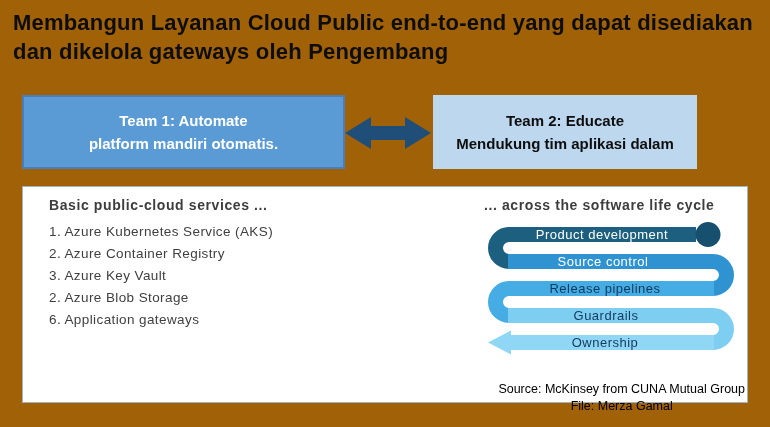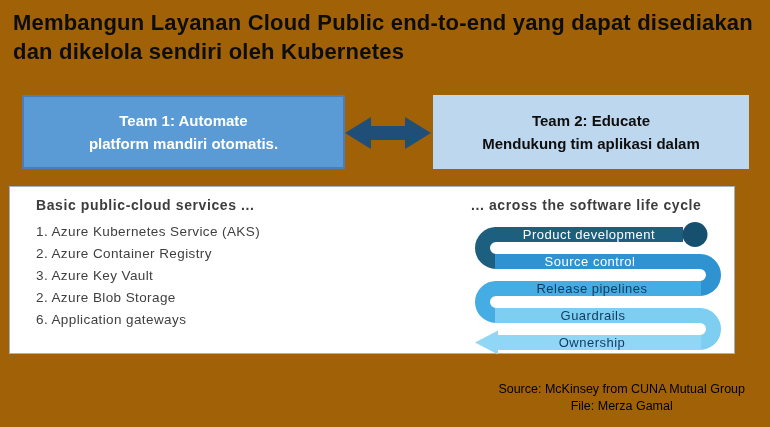--- a/index.html
+++ b/index.html
@@ -10,24 +10,24 @@
   .title{
     position:absolute;left:13px;top:8px;width:752px;
     font-size:22px;line-height:29px;font-weight:700;color:#0d0d0d;letter-spacing:0.2px;
   }
   .team-box{
     position:absolute;top:95px;height:74px;box-sizing:border-box;
     display:flex;flex-direction:column;justify-content:center;
     text-align:center;font-weight:700;font-size:15px;line-height:23px;
   }
   .team1{left:22px;width:323px;background:#5B9BD5;border:2px solid #4A7EBA;color:#ffffff;}
-  .team2{left:433px;width:316px;background:#BDD7EE;color:#0e0e0e;}
+  .team2{left:433px;width:264px;background:#BDD7EE;color:#0e0e0e;}
   .arrow-wrap{position:absolute;left:344px;top:111px;width:88px;height:44px;}
   .panel{
-    position:absolute;left:9px;top:186px;width:726px;height:168px;
+    position:absolute;left:22px;top:186px;width:726px;height:217px;
     border:1px solid #9FB3C1;box-sizing:border-box;background:#ffffff;
   }
   .panel-header{
     position:absolute;font-size:14px;font-weight:700;color:#3D3D3D;letter-spacing:0.6px;white-space:nowrap;
   }
   .left-header{left:26px;top:10px;}
   .right-header{left:461px;top:10px;}
   .services{position:absolute;left:26px;top:34px;font-size:13.5px;color:#3F3F3F;letter-spacing:0.4px;}
   .service-item{height:22px;line-height:22px;white-space:nowrap;}
   .snake{position:absolute;left:458px;top:32px;width:268px;height:136px;}
@@ -40,21 +40,21 @@
     font-size:12.5px;line-height:17px;color:#000000;
   }
 </style>
 </head>
 <body>
 
 <div class="slide">
 
   <div class="title">
     <div>Membangun Layanan Cloud Public end-to-end yang dapat disediakan</div>
-    <div>dan dikelola sendiri oleh Kubernetes</div>
+    <div>dan dikelola gateways oleh Pengembang</div>
   </div>
 
   <div class="team-box team1">
     <div>Team 1: Automate</div>
     <div>platform mandiri otomatis.</div>
   </div>
 
   <div class="arrow-wrap">
     <svg width="88" height="44" viewBox="0 0 88 44">
       <polygon points="1,22 27,6 27,15 61,15 61,6 87,22 61,38 61,29 27,29 27,38" fill="#1F4E79"></polygon>

